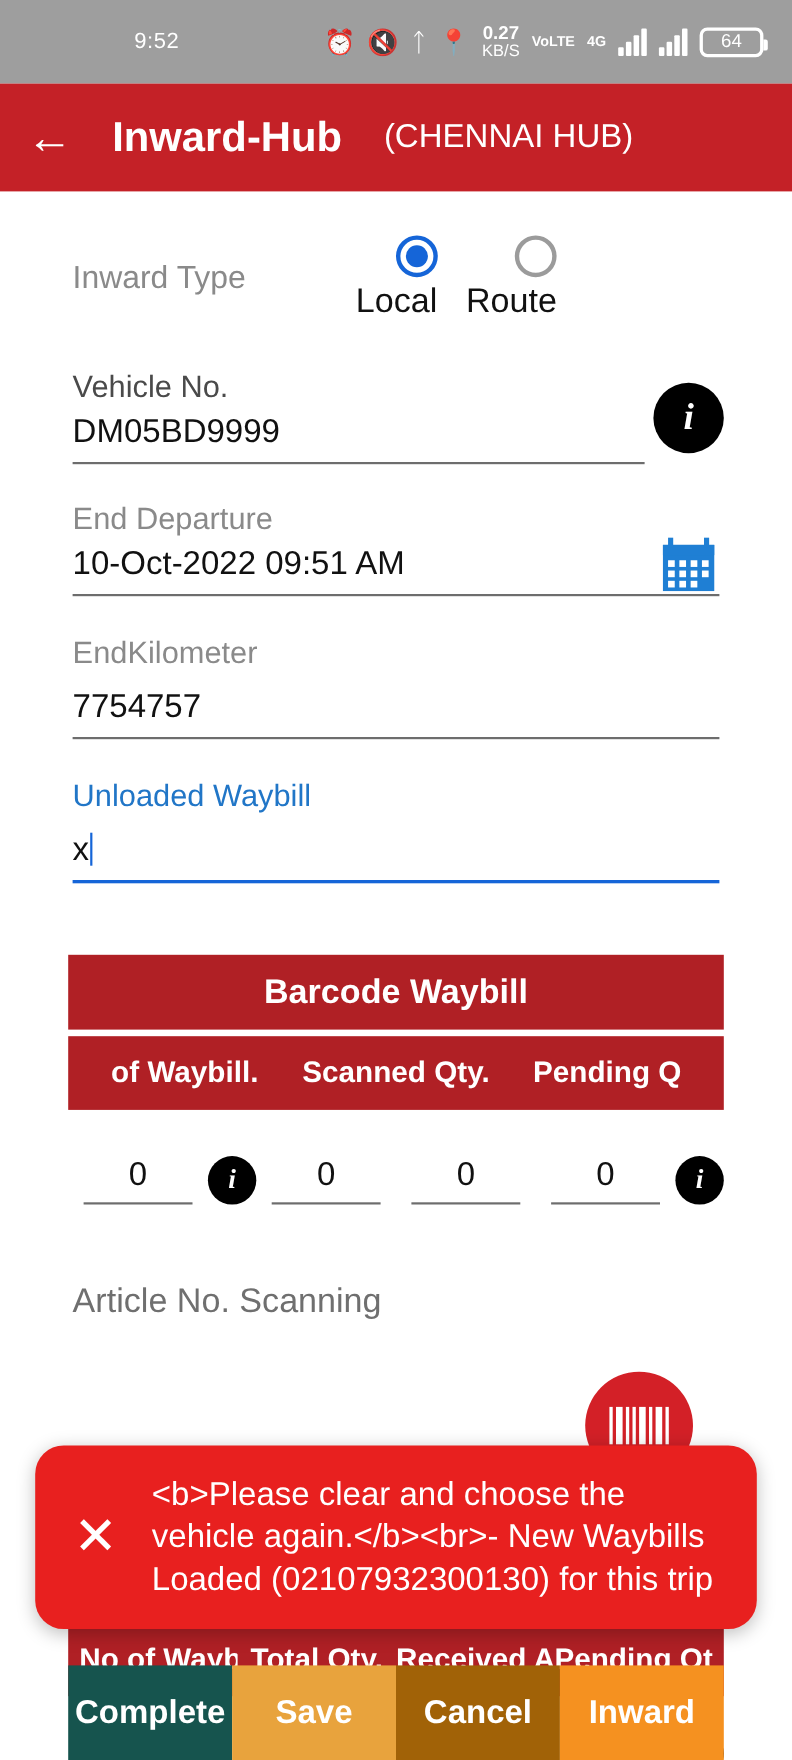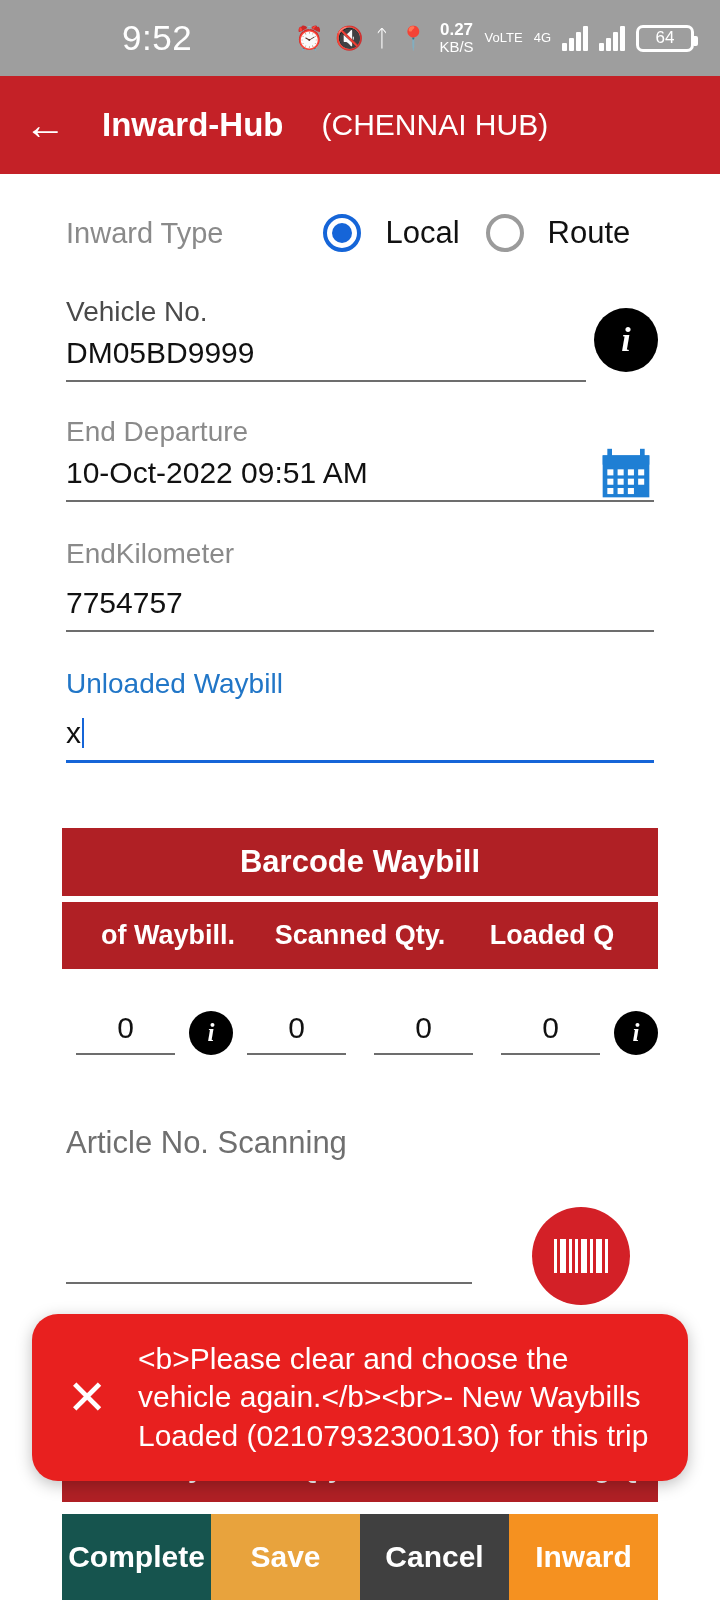--- a/index.html
+++ b/index.html
@@ -10,55 +10,55 @@
     overflow: hidden;
   }
   .phone { position: relative; width: 720px; height: 1600px; background: #fff; }
 
   
   .statusbar {
     height: 76px; background: #9e9e9e; color: #fff;
     display: flex; align-items: center; justify-content: space-between;
     padding: 0 26px;
   }
-  .statusbar .clock { font-size: 35px; letter-spacing: .5px; margin-left: 96px;}
+  .statusbar .clock { font-size: 20px; letter-spacing: .5px; margin-left: 96px;}
   .status-icons { display: flex; align-items: center; gap: 11px; }
   .si { font-size: 23px; line-height: 1; color: #fff; }
   .si-net { font-size: 15px; line-height: 1.05; text-align: center; }
   .si-net b { display:block; font-weight: 700; font-size: 17px; }
-  .si-small { font-size: 13px; line-height: 1.05; text-align:center; font-weight:400;}
+  .si-small { font-size: 13px; line-height: 1.05; text-align:center; font-weight:700;}
   .bars { display: flex; align-items: flex-end; gap: 2px; height: 26px; }
   .bars i { display: block; width: 5px; background: #fff; border-radius: 1px; }
   .bars i:nth-child(1){height:8px}.bars i:nth-child(2){height:13px}
   .bars i:nth-child(3){height:19px}.bars i:nth-child(4){height:25px}
   .battery {
     width: 58px; height: 27px; border: 3px solid #fff; border-radius: 7px;
     display: flex; align-items: center; justify-content: center;
     font-size: 17px; position: relative;
   }
   .battery:after{content:"";position:absolute;right:-7px;top:8px;width:4px;height:10px;background:#fff;border-radius:0 2px 2px 0;}
 
   
   .appbar {
     height: 98px; background: #c42127; display: flex; align-items: center;
     padding: 0 24px; gap: 26px; color: #fff;
   }
   .back-arrow { font-size: 42px; line-height: 1; width: 52px; }
-  .app-title { font-size: 33px; font-weight: 700; }
+  .app-title { font-size: 38px; font-weight: 700; }
   .app-sub { font-size: 30px; font-weight: 400; margin-left: 12px;}
 
   
   .content { padding: 0 0 0 0; position: relative; height: 1426px; }
 
   .inward-type-row {
     display: flex; align-items: center; margin-top: 40px; padding: 0 66px;
   }
   .field-label { color: #8a8a8a; font-size: 29px; }
   .radio-group { display: flex; align-items: center; gap: 26px; margin-left: 100px;}
-  .radio { display: flex; align-items: center; gap: 24px; }
+  .radio { display: flex; align-items: flex-end; gap: 4px; flex-direction: column; }
   .radio .dot {
     width: 38px; height: 38px; border-radius: 50%; border: 4px solid #9b9b9b;
     display:flex;align-items:center;justify-content:center;
   }
   .radio.sel .dot { border-color: #1565d8; }
   .radio.sel .dot:after{content:"";width:20px;height:20px;border-radius:50%;background:#1565d8;}
   .radio span.lbl { font-size: 31px; color: #111; }
 
   .field { padding: 0 66px; margin-top: 26px; position: relative; }
   .field .lab { font-size: 28px; color: #8a8a8a; margin-bottom: 8px;}
@@ -117,21 +117,21 @@
     display: flex; align-items: center; gap: 26px; padding: 26px 30px;
     box-shadow: 0 4px 16px rgba(0,0,0,.25);
   }
   .toast .x { font-size: 48px; line-height: 1; font-weight: 300; flex: 0 0 50px; text-align:center;}
   .toast .msg { font-size: 30px; line-height: 1.28; }
 
   
   .btnbar { position: absolute; left:0; right:0; bottom: 0; height: 86px; display:flex; padding: 0 62px; }
   .btn { flex:1; display:flex; align-items:center; justify-content:center; color:#fff; font-size:30px; font-weight:700;}
   .btn.save{background:#e8a33d}.btn.complete{background:#16544e}
-  .btn.cancel{background:#404040}.btn.inward{background:#f59120}
+  .btn.cancel{background:#a16207}.btn.inward{background:#f59120}
 </style>
 </head>
 <body>
 
 <div class="phone">
 
   <div class="statusbar">
     <div class="clock">9:52</div>
     <div class="status-icons">
       <span class="si">⏰</span>
@@ -220,21 +220,21 @@
 
     <div class="field" style="margin-top:36px">
       <div class="lab blue">Unloaded Waybill</div>
       <div class="val focus" style="margin-top:16px"><span>x</span><span class="caret"></span></div>
     </div>
 
     <div class="band" style="margin-top:65px">Barcode Waybill</div>
     <div class="band sub">
       <span>of Waybill.</span>
       <span>Scanned Qty.</span>
-      <span>Loaded Q</span>
+      <span>Pending Q</span>
     </div>
     <div class="numrow">
       <div class="numcell">0</div>
       <div class="dotbadge">i</div>
       <div class="numcell">0</div>
       <div class="numcell">0</div>
       <div class="numcell">0</div>
       <div class="dotbadge">i</div>
     </div>
 

